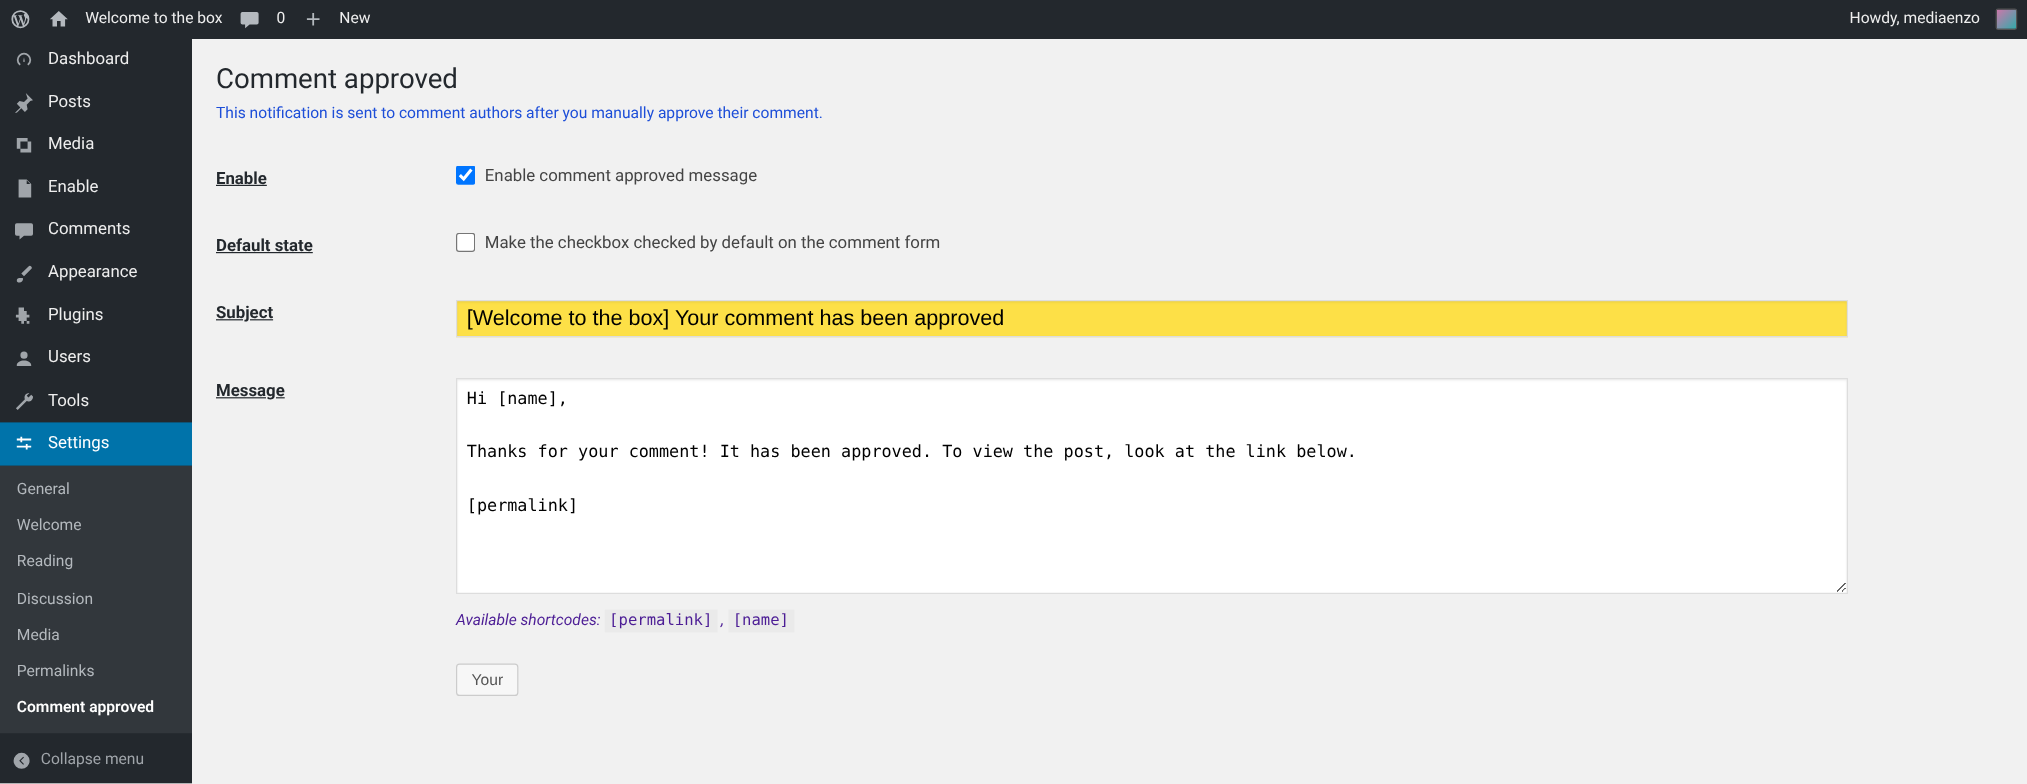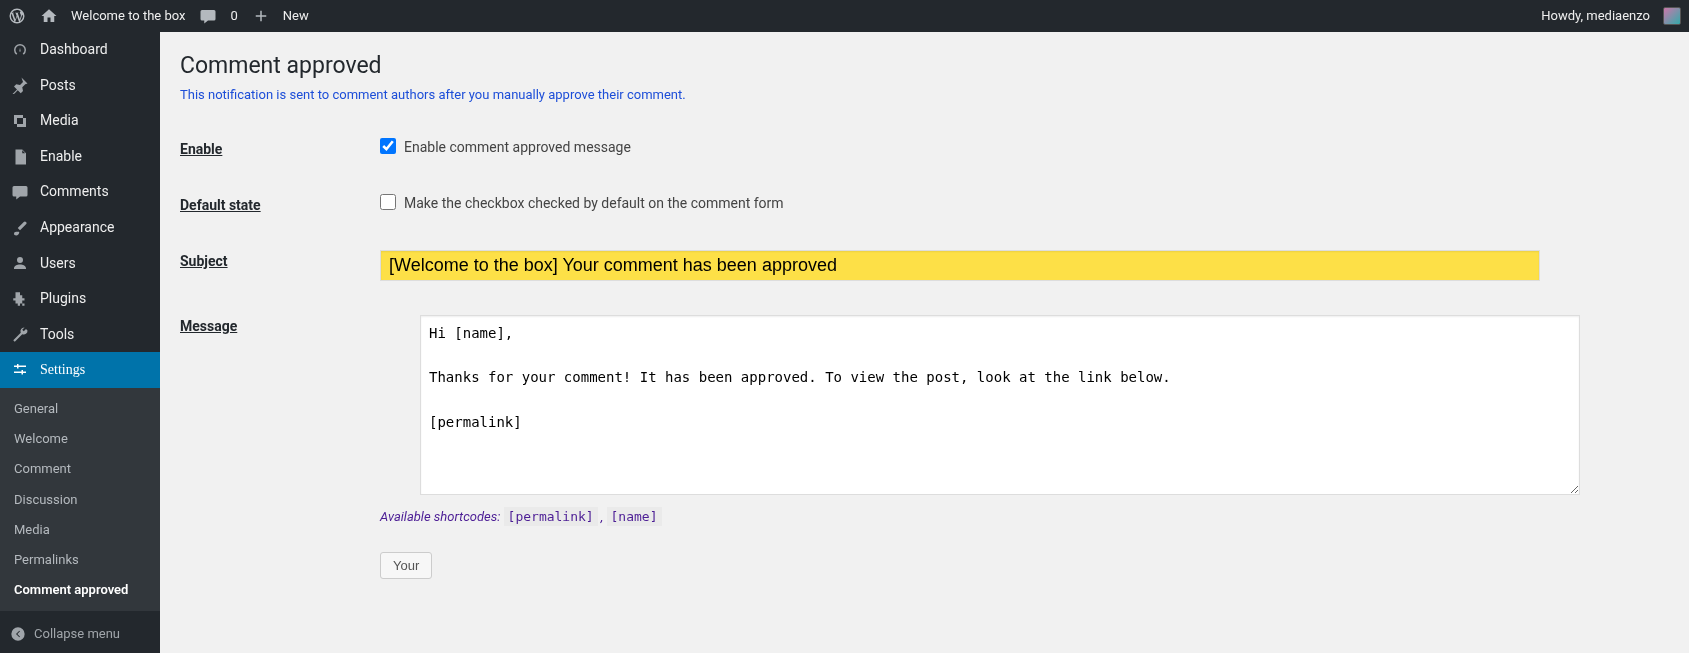--- a/index.html
+++ b/index.html
@@ -65,21 +65,20 @@
       padding: 8px 10px;
       color: #eee;
       cursor: pointer;
     }
     .menu-item .mi-icon { width: 20px; display:flex; justify-content:center; }
     .menu-item .mi-icon svg { width: 18px; height: 18px; fill: #a0a5aa; }
     .menu-item.current {
       background: #0073aa;
       color: #fff;
       position: relative;
-      font-family: Liberation Serif, serif;
     }
     .menu-item.current .mi-icon svg { fill: #fff; }
     .menu-item.current::after {
       content: "";
       position: absolute;
       right: -8px;
       top: 50%;
       margin-top: -8px;
       border: 8px solid transparent;
       border-right-color: #f1f1f1;
@@ -161,21 +160,20 @@
       width: 100%;
       max-width: 1160px;
       height: 180px;
       padding: 6px 8px;
       font-size: 14px;
       border: 1px solid #ddd;
       background: #fff;
       box-shadow: inset 0 1px 2px rgba(0,0,0,.07);
       resize: both;
       line-height: 1.6;
-      margin-left: 40px;
     }
     .shortcodes-hint {
       margin-top: 8px;
       font-style: italic;
       font-size: 13px;
       color: #4c1d95;
     }
     .shortcodes-hint code {
       background: #eaeaea;
       padding: 2px 4px;
@@ -278,53 +276,53 @@
       <span class="mi-icon">
           <svg viewBox="0 0 24 24">
             <path d="M7 17c-2 0-3 1-3 3 0 1 1 2 3 2s4-2 4-4c0-1-1-1-1-1-1 0-2 0-3 0zm13-13c-1-1-2-1-3 0l-8 8 3 3 8-8c1-1 1-2 0-3z"></path>
           </svg>
         </span>
       <span>Appearance</span>
     </div>
     <div class="menu-item">
       <span class="mi-icon">
           <svg viewBox="0 0 24 24">
+            <path d="M9 3v4H6v4H3v3h3v4h3v3h3v-3h3v3h3v-3h-3v-4h3v-3h-3V7h-3V3h-3v4h-3V3z"></path>
+          </svg>
+        </span>
+      <span>Plugins</span>
+    </div>
+    <div class="menu-item">
+      <span class="mi-icon">
+          <svg viewBox="0 0 24 24">
             <path d="M12 12a4 4 0 1 0 0-8 4 4 0 0 0 0 8zm0 2c-4 0-8 2-8 5v1h16v-1c0-3-4-5-8-5z"></path>
           </svg>
         </span>
       <span>Users</span>
-    </div>
-    <div class="menu-item">
-      <span class="mi-icon">
-          <svg viewBox="0 0 24 24">
-            <path d="M9 3v4H6v4H3v3h3v4h3v3h3v-3h3v3h3v-3h-3v-4h3v-3h-3V7h-3V3h-3v4h-3V3z"></path>
-          </svg>
-        </span>
-      <span>Plugins</span>
     </div>
     <div class="menu-item">
       <span class="mi-icon">
           <svg viewBox="0 0 24 24">
             <path d="M22 6a5 5 0 0 1-7 5L5 21l-2-2 10-10a5 5 0 0 1 5-7l-3 3 2 2 3-3z"></path>
           </svg>
         </span>
       <span>Tools</span>
     </div>
     <div class="menu-item current">
       <span class="mi-icon">
           <svg viewBox="0 0 24 24">
             <path d="M4 6h4V4h2v2h10v2H10v2H8V8H4zM4 14h10v-2h2v2h4v2h-4v2h-2v-2H4z"></path>
           </svg>
         </span>
       <span>Settings</span>
     </div>
     <div class="submenu">
       <div class="submenu-item"><span>General</span></div>
       <div class="submenu-item"><span>Welcome</span></div>
-      <div class="submenu-item"><span>Comment</span></div>
+      <div class="submenu-item"><span>Reading</span></div>
       <div class="submenu-item"><span>Discussion</span></div>
       <div class="submenu-item"><span>Media</span></div>
       <div class="submenu-item"><span>Permalinks</span></div>
       <div class="submenu-item current"><span>Comment approved</span></div>
     </div>
     <div class="collapse">
       <svg viewBox="0 0 24 24">
           <path d="M12 2a10 10 0 1 1 0 20 10 10 0 0 1 0-20zm2 5l-5 5 5 5 1-1-4-4 4-4z"></path>
         </svg>
       <span>Collapse menu</span>

